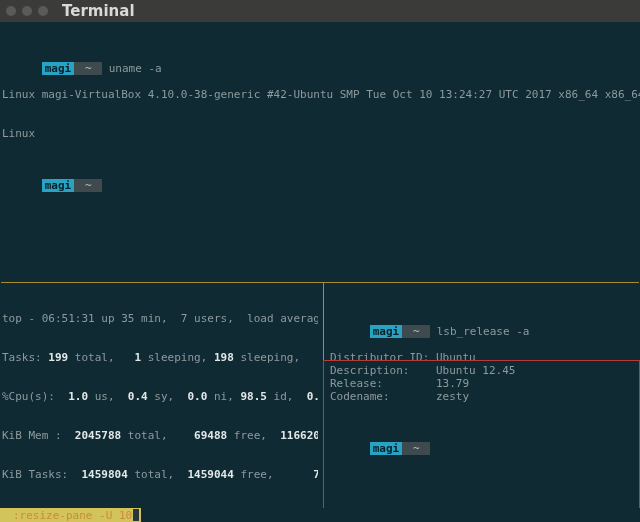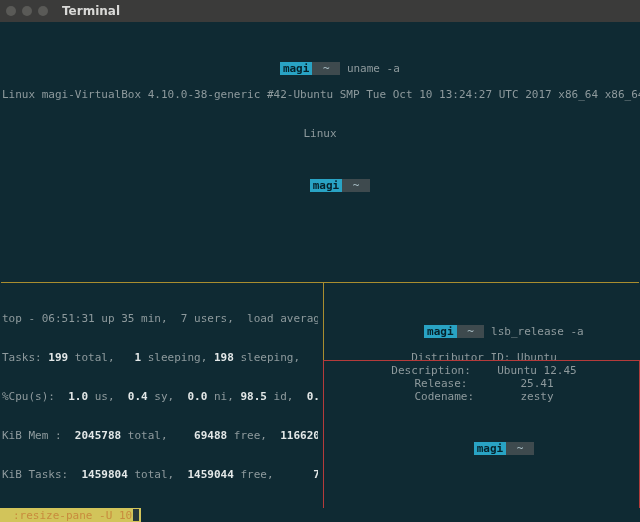--- a/index.html
+++ b/index.html
@@ -24,32 +24,32 @@
   }
   .titlebar .dot {
     width: 10px; height: 10px;
     border-radius: 50%;
     background: #5a5a57;
     display: inline-block;
   }
   .titlebar .title {
     margin-left: 8px;
     font-family: "DejaVu Sans", sans-serif;
-    font-size: 12px;
+    font-size: 15px;
     font-weight: 600;
   }
   .term {
     width: 100%;
     height: 500px;
     background: #0f2a33;
     position: relative;
     line-height: 13px;
     white-space: pre;
   }
-  .row { height: 13px; text-align: center; }
+  .row { height: 13px; }
   .prompt-badge {
     display: inline-block;
     background: #29a3c4;
     color: #06222b;
     padding: 0 3px;
     font-weight: 600;
   }
   .prompt-sep {
     display: inline-block;
     background: #3e4a4e;
@@ -159,21 +159,21 @@
     <div class="row grey"><span>KiB Tasks:  </span><span class="white bold">1459804</span><span> total,  </span><span class="white bold">1459044</span><span> free,      </span><span class="white bold">760</span></div>
     <div class="row"> </div>
     
   </div>
 
   
   <div class="pane-br">
     <div class="row">
       <span class="prompt-badge">magi</span><span class="prompt-sep"> <span class="home">~</span> </span> <span class="grey">lsb_release -a</span>
     </div>
-    <div id="lsb-out"><div class="row grey">Distributor ID: Ubuntu</div><div class="row grey">Description:    Ubuntu 12.45</div><div class="row grey">Release:        25.41</div><div class="row grey">Codename:       zesty</div></div>
+    <div id="lsb-out"><div class="row grey">Distributor ID: Ubuntu</div><div class="row grey">Description:    Ubuntu 12.45</div><div class="row grey">Release:        13.79</div><div class="row grey">Codename:       zesty</div></div>
     <div class="row">
       <span class="prompt-badge">magi</span><span class="prompt-sep"> <span class="home">~</span> </span>
     </div>
   </div>
 
   
   <div class="panes">
     <div class="hdiv"></div>
     <div class="vdiv"></div>
     <div class="active-border"></div>

